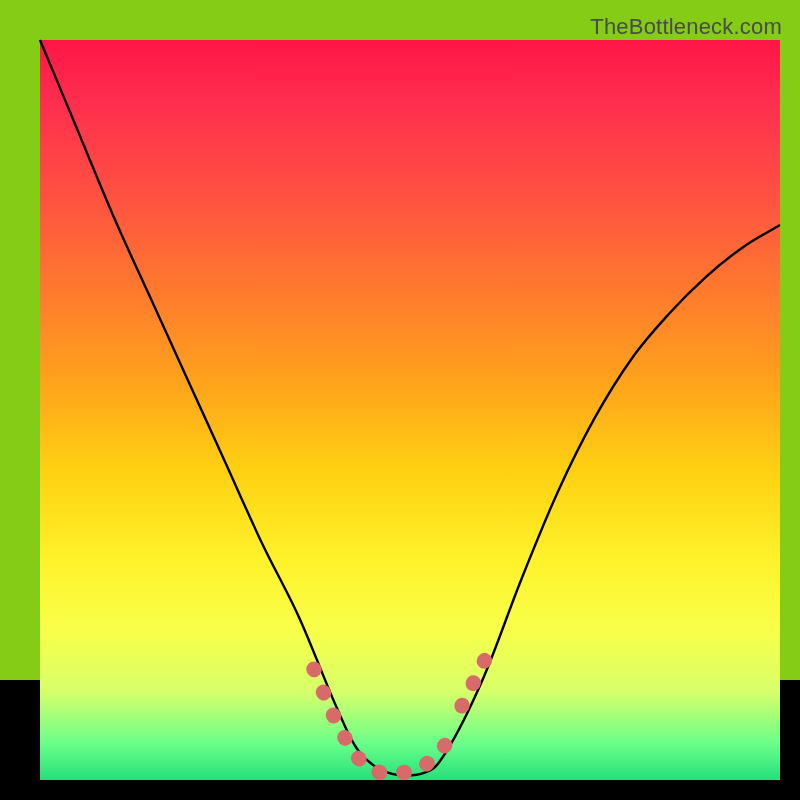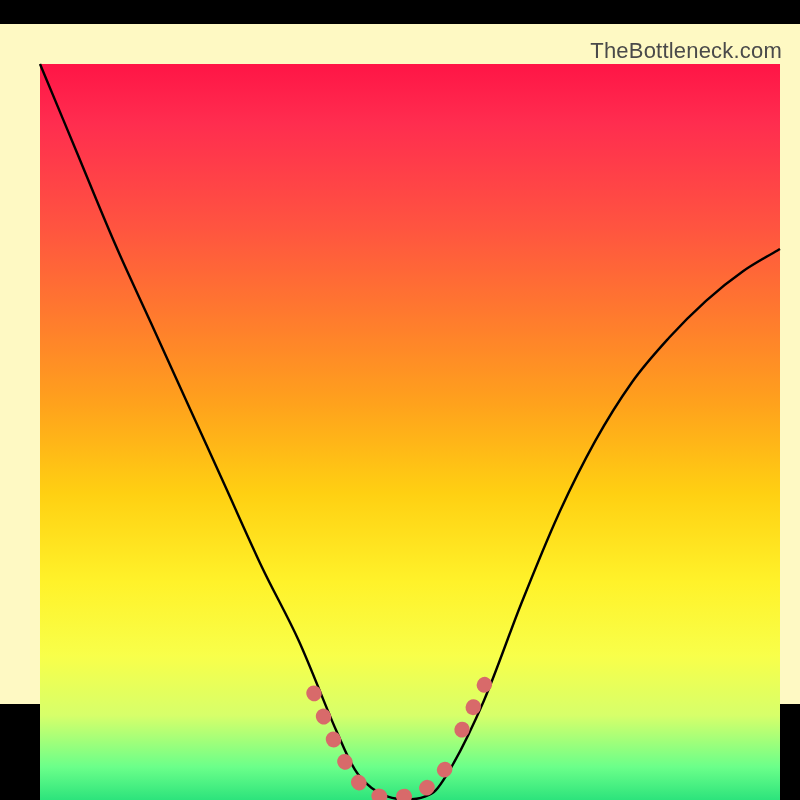--- a/index.html
+++ b/index.html
@@ -10,22 +10,21 @@
     background: #000;
     font-family: Arial, Helvetica, sans-serif;
     overflow: hidden;
   }
   .frame {
     position: absolute;
     left: 0;
     top: 0;
     width: 800px;
     height: 680px;
-    background: #fef9c3;
-    margin-top: 24px;
+    background: #84cc16;
   }
   .plot-area {
     position: absolute;
     left: 40px;
     top: 40px;
     width: 740px;
     height: 740px;
     background: linear-gradient(to bottom,
       #ff1546 0%,
       #ff2d4f 8%,

